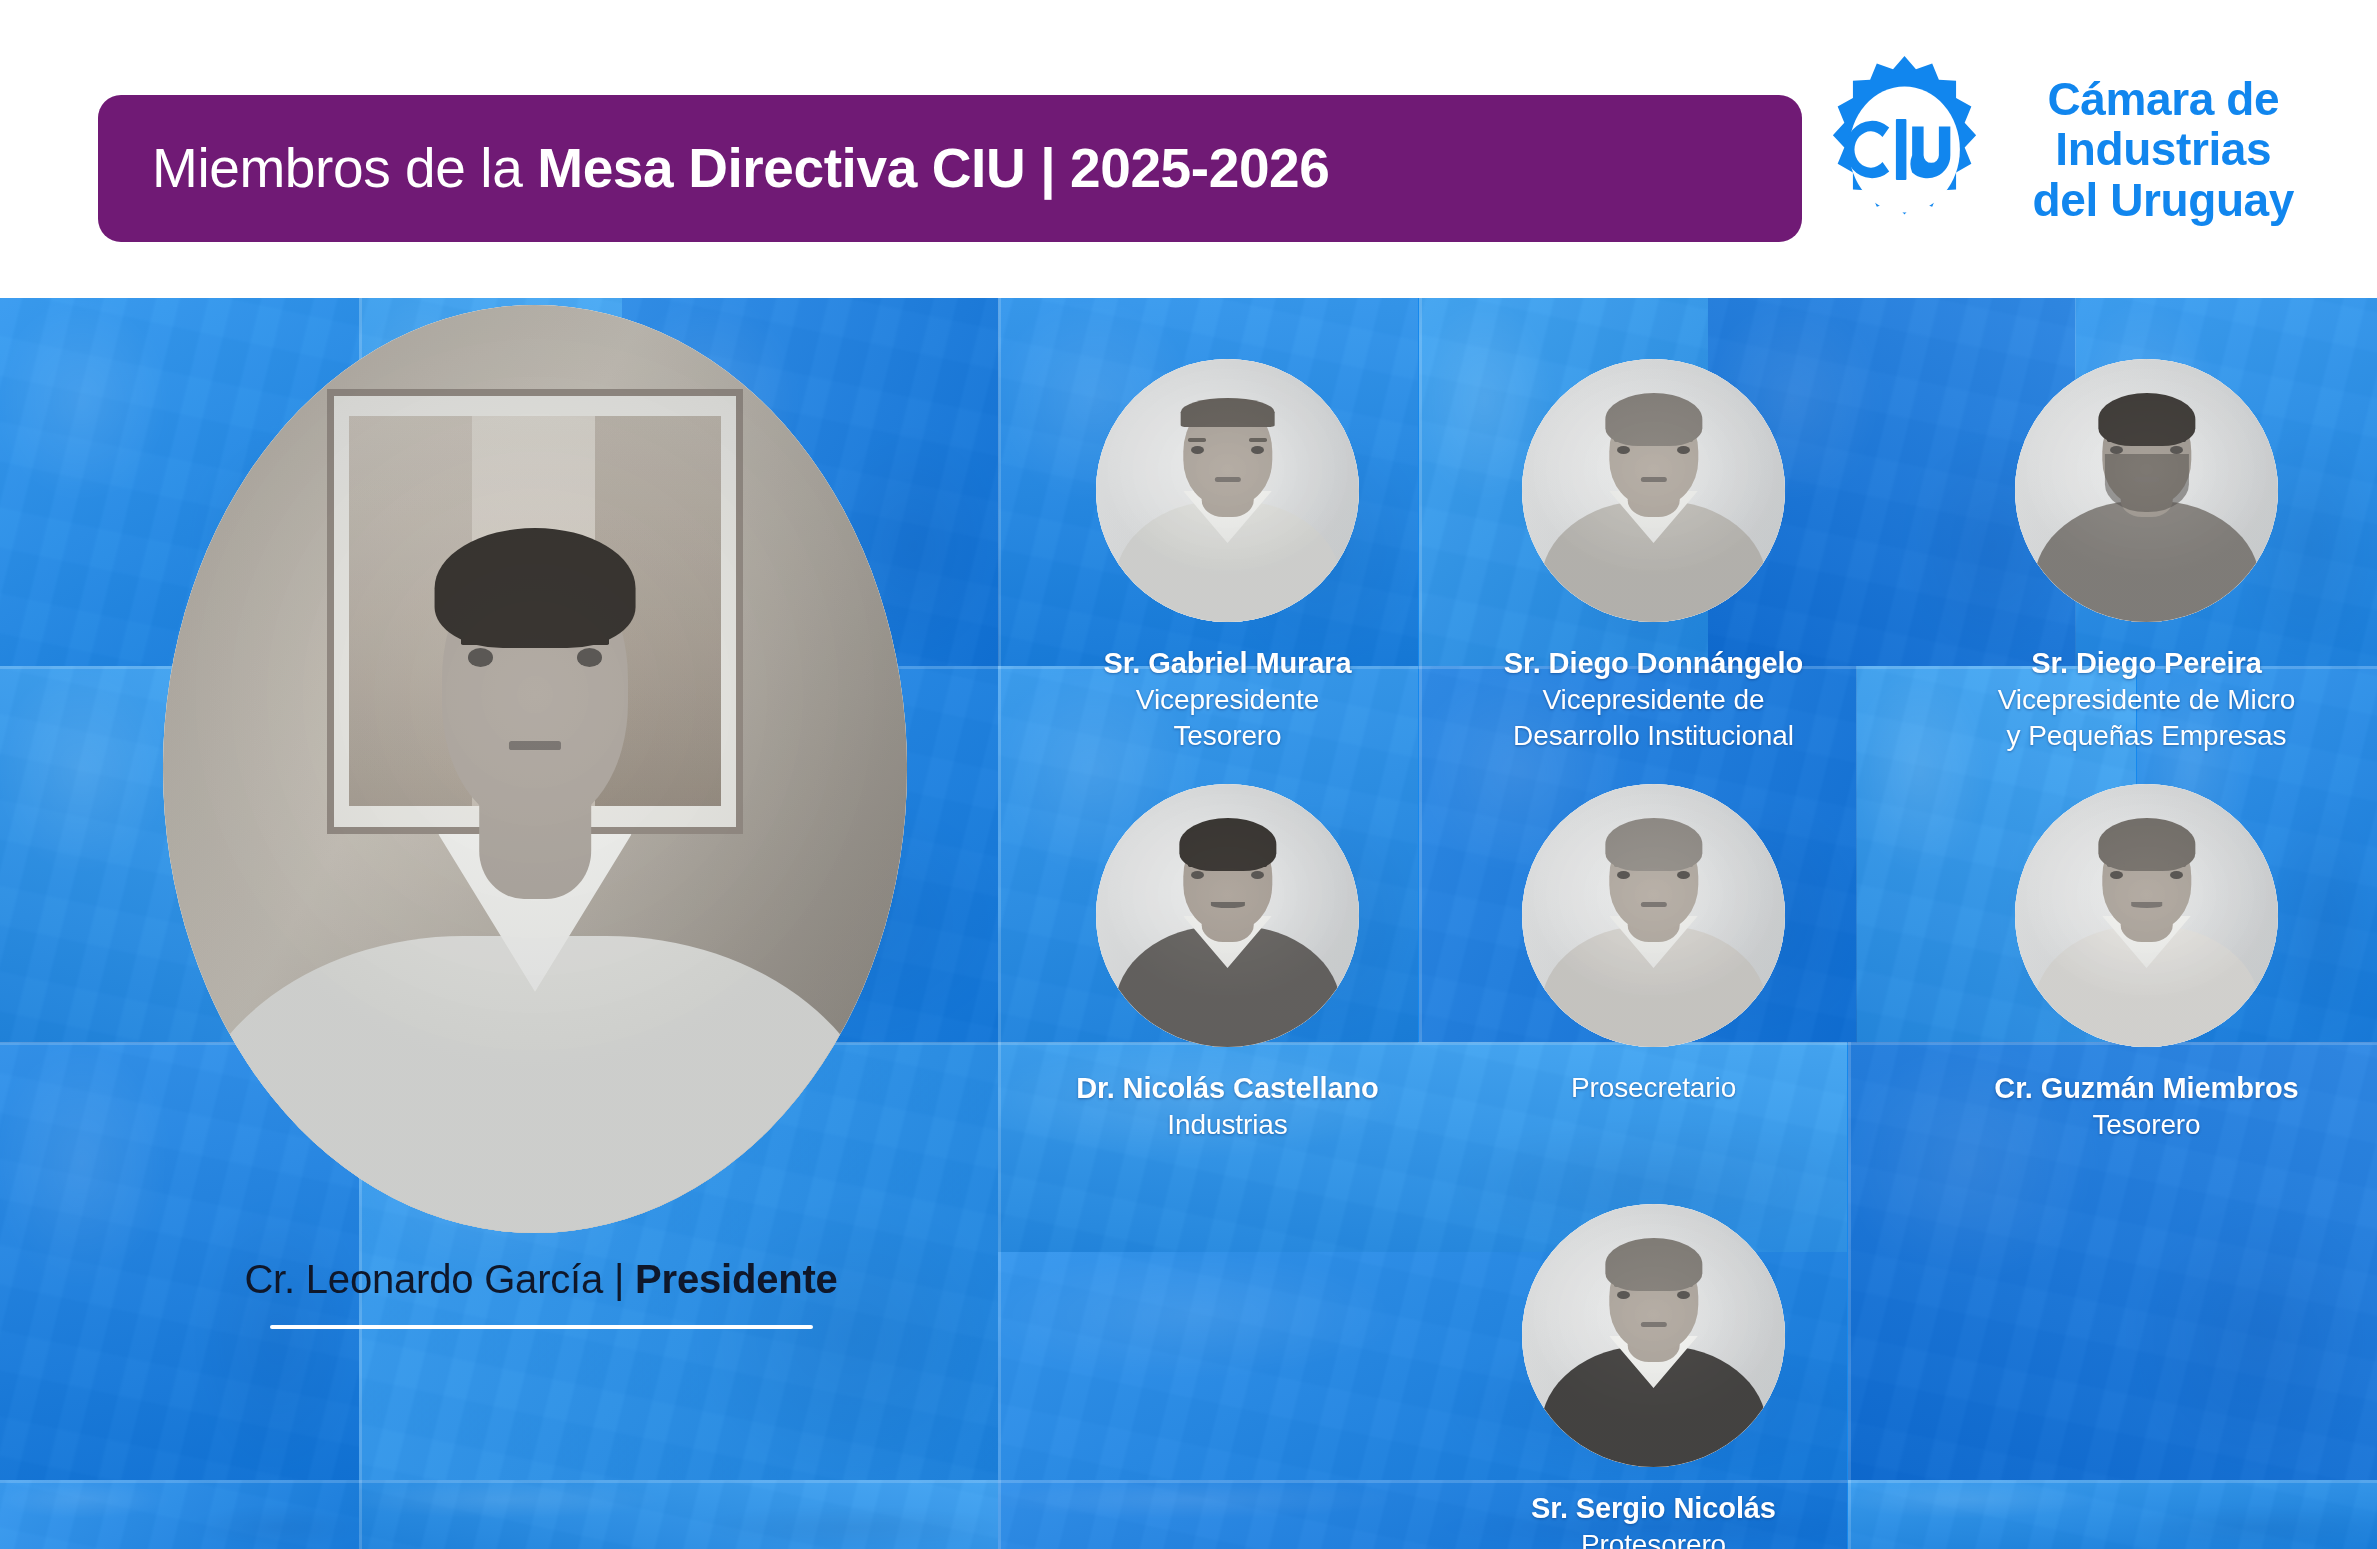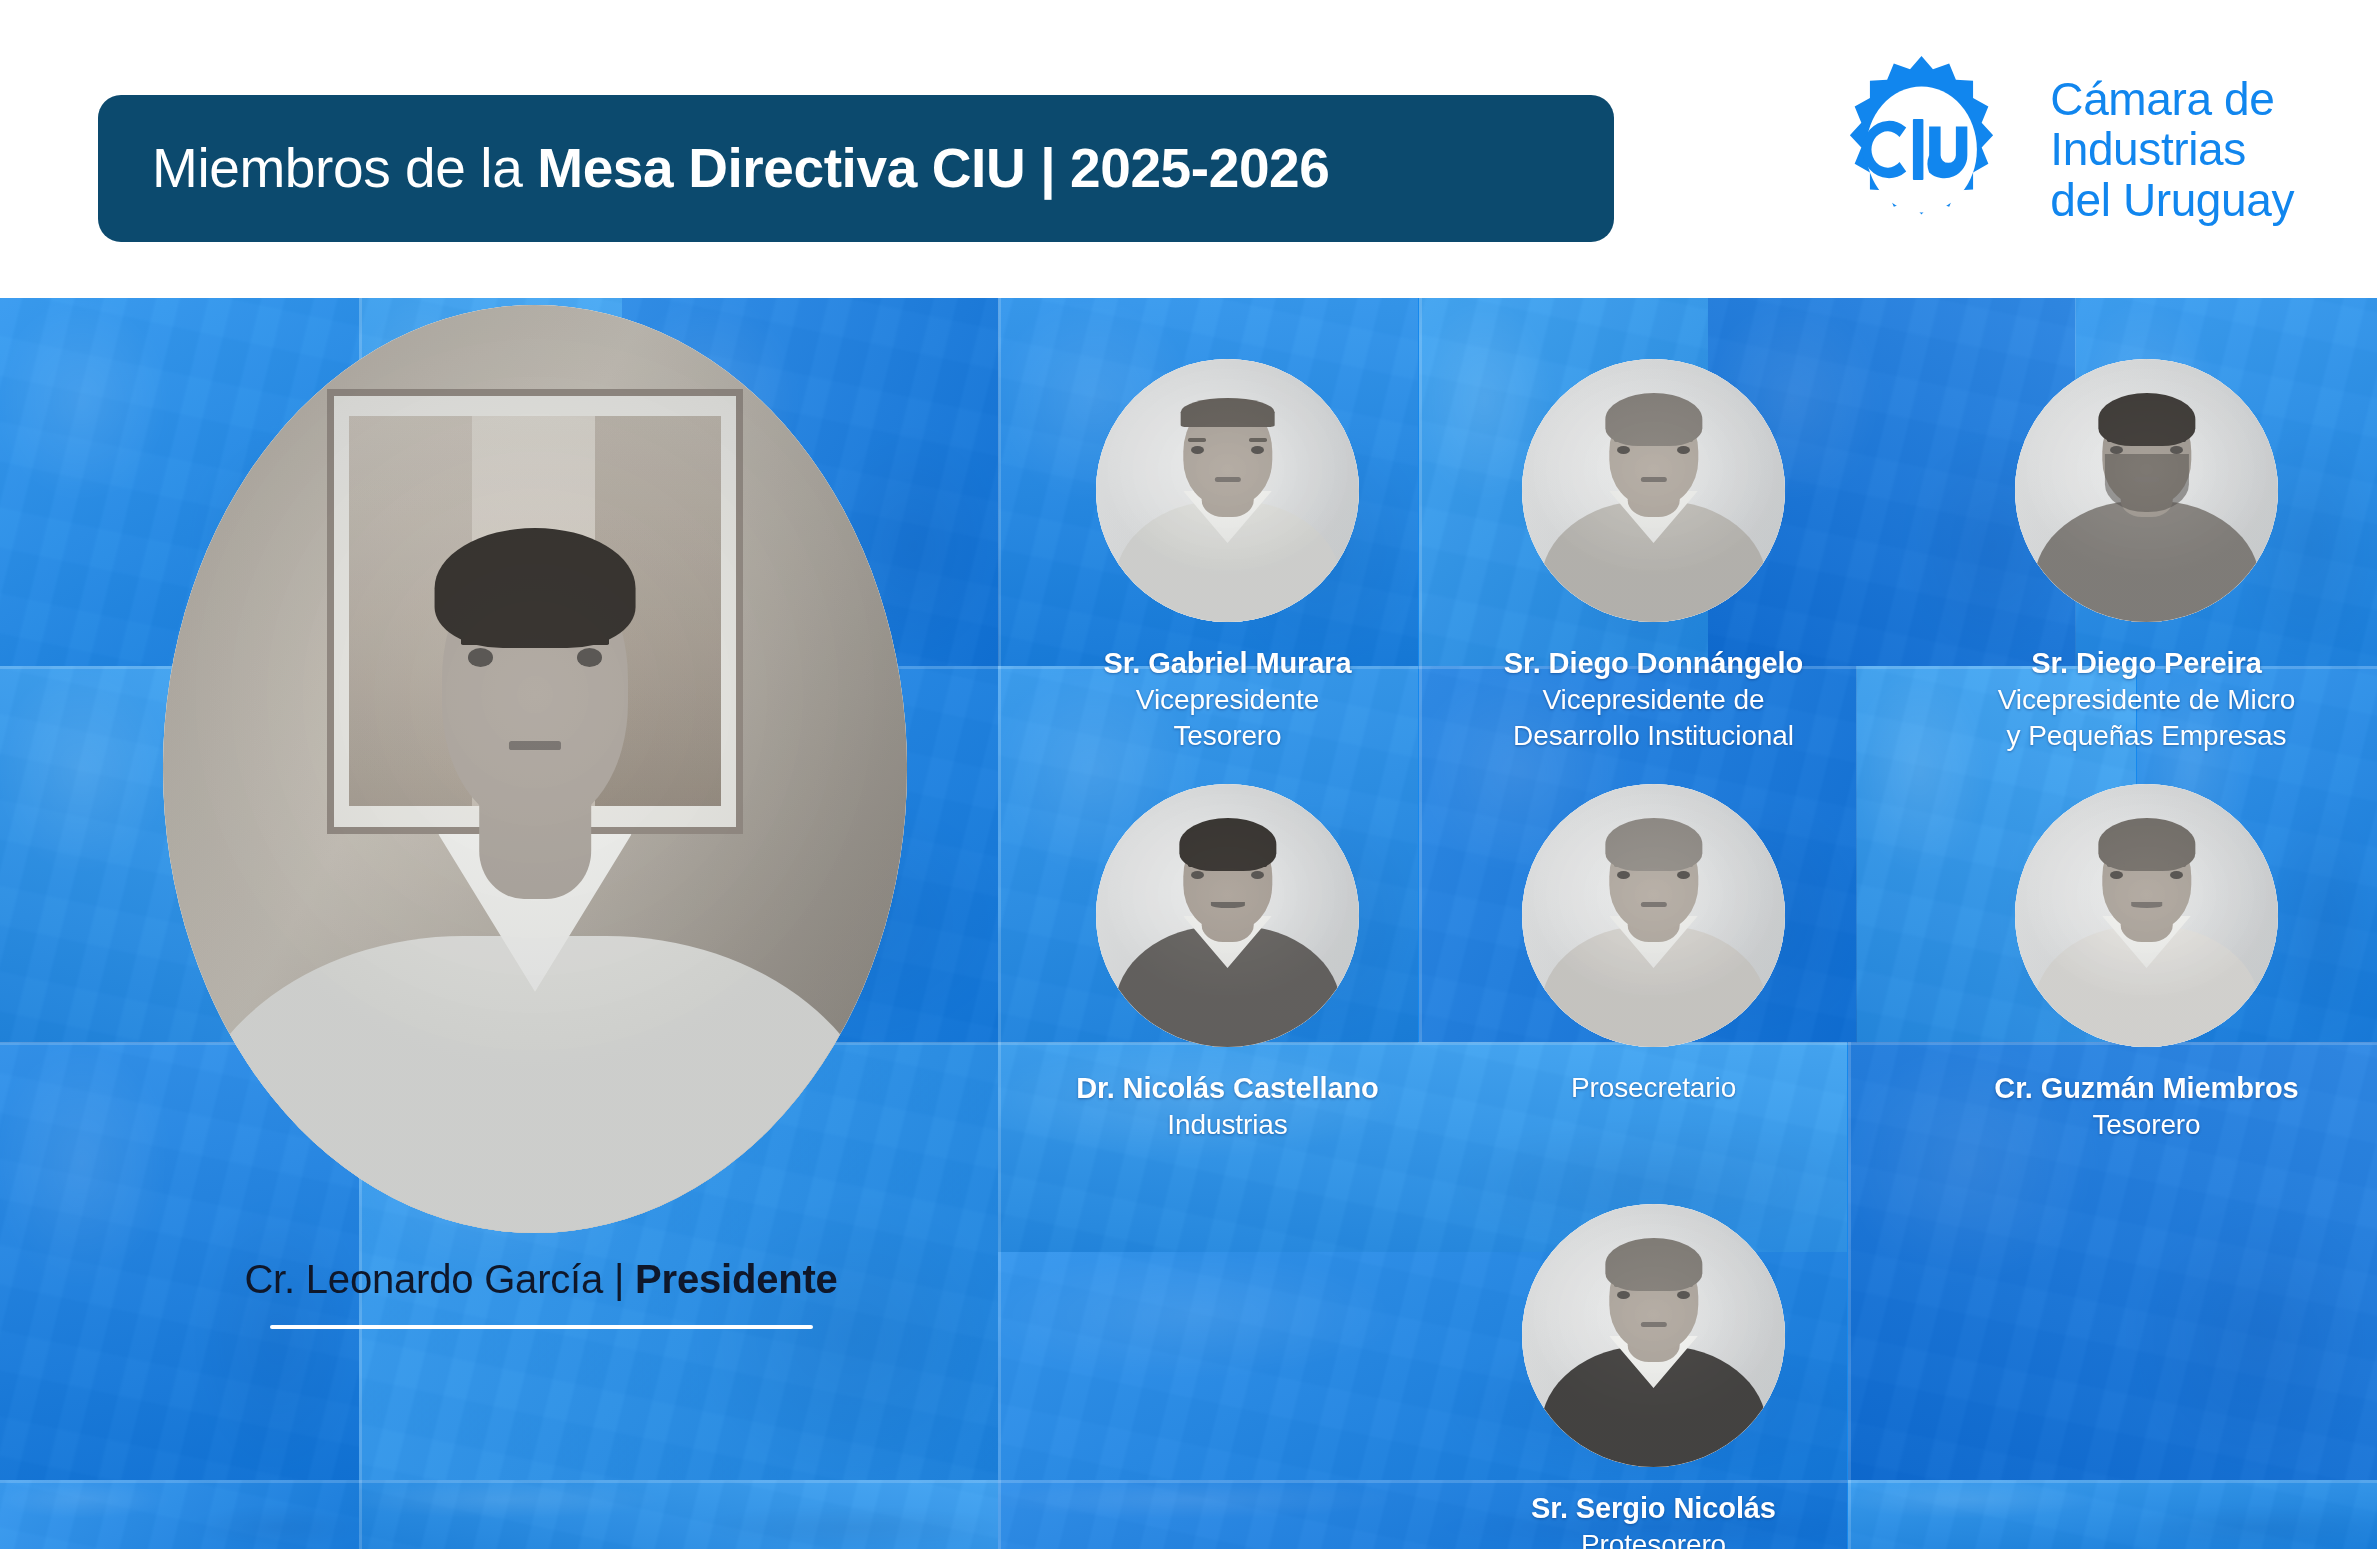--- a/index.html
+++ b/index.html
@@ -8,40 +8,40 @@
               font-family:"Liberation Sans","DejaVu Sans",sans-serif; }
 
   #poster { position:relative; width:2377px; height:1550px; overflow:hidden; background:#fff; }
 
   
   .header {
     position:absolute; left:0; top:0; width:2377px; height:298px;
     background:#ffffff; z-index:40;
   }
   .title-pill {
-    position:absolute; left:98px; top:95px; width:1516px; height:147px;
-    background:#0c4a6e; border-radius:23px;
+    position:absolute; left:98px; top:95px; width:1704px; height:147px;
+    background:#701a75; border-radius:23px;
     display:flex; align-items:center; padding-left:54px;
     box-shadow:0 0 0 0 rgba(0,0,0,0);
   }
   .title-text {
     color:#ffffff; font-size:55px; letter-spacing:-0.4px; white-space:nowrap;
     font-weight:400; line-height:1;
   }
   .title-text b { font-weight:700; }
 
   
   .logo-block {
     position:absolute; right:83px; top:53px; height:193px;
     display:flex; align-items:center; gap:33px;
   }
   .logo-gear { width:191px; height:191px; flex:0 0 auto; display:block; }
   .logo-words {
-    color:#1186EE; font-weight:400; font-size:46px; line-height:1.10;
-    letter-spacing:-0.4px; white-space:nowrap;
+    color:#1186EE; font-weight:700; font-size:46px; line-height:1.10;
+    letter-spacing:-0.4px; white-space:nowrap;text-align:center;
   }
 
   
   .stage {
     position:absolute; left:0; top:298px; width:2377px; height:1252px;
     overflow:hidden; background:#1488EE;
   }
   .collage { position:absolute; inset:0; }
   .tile { position:absolute; overflow:hidden; }
   

